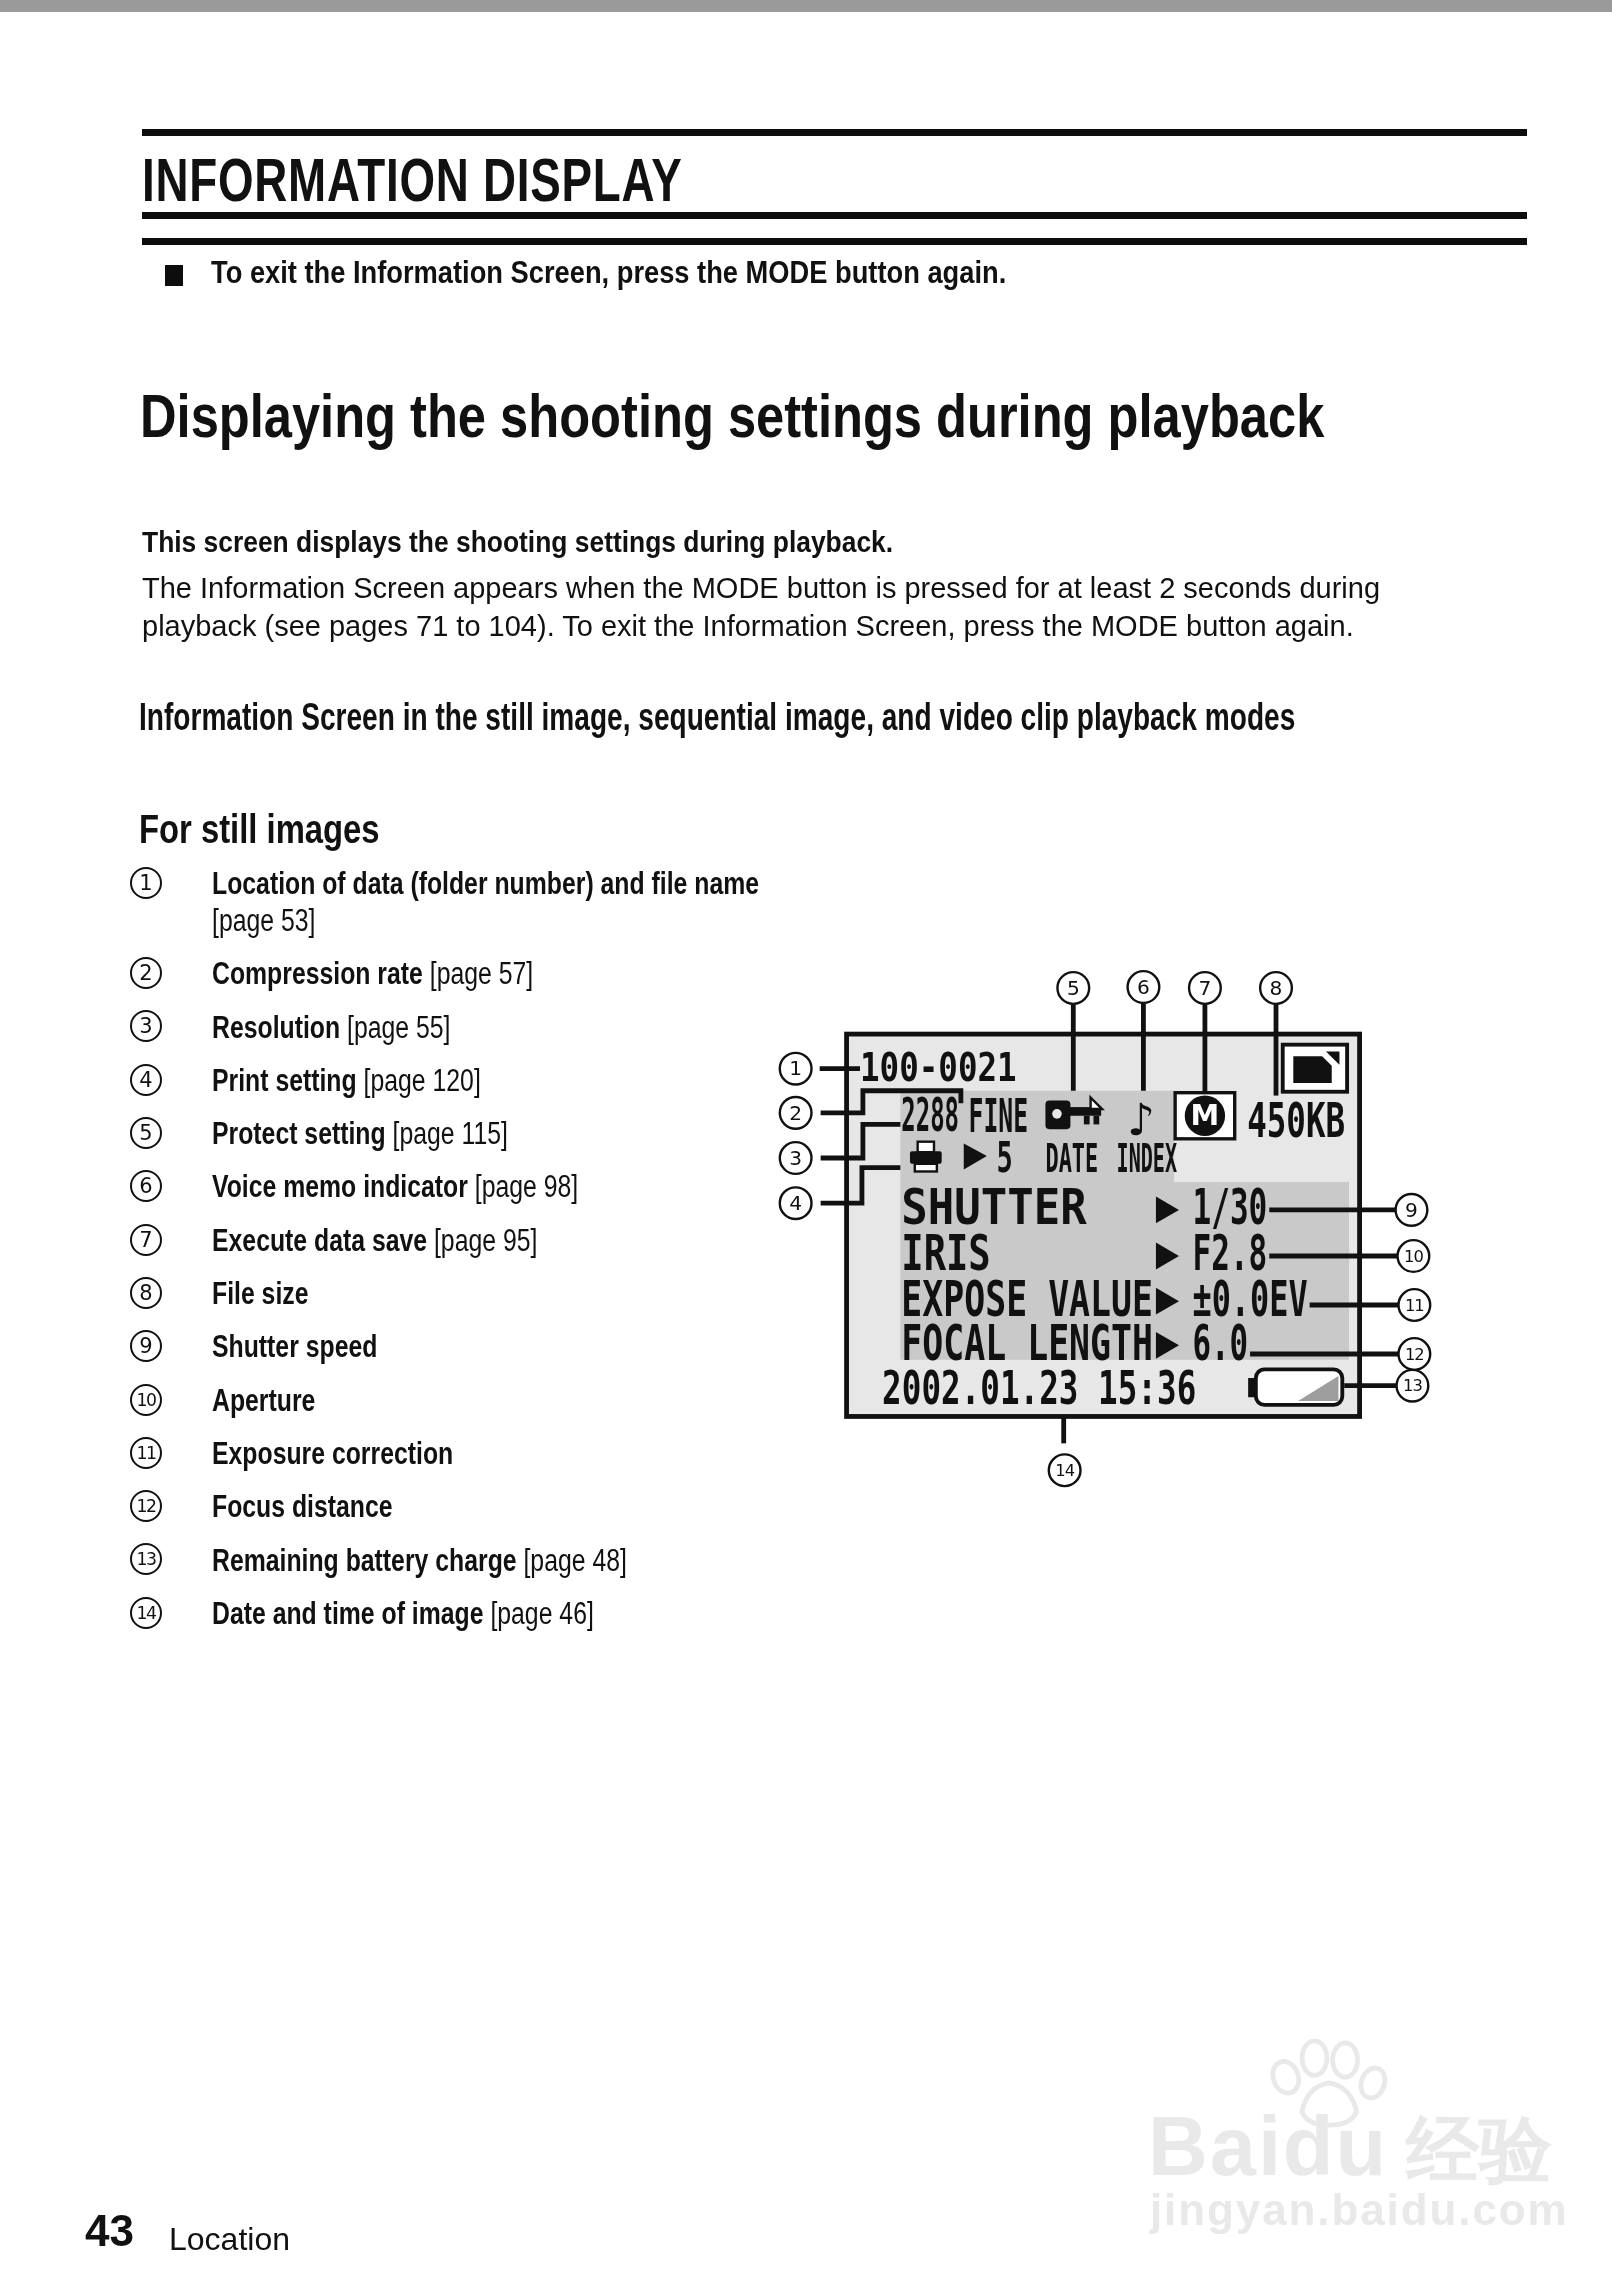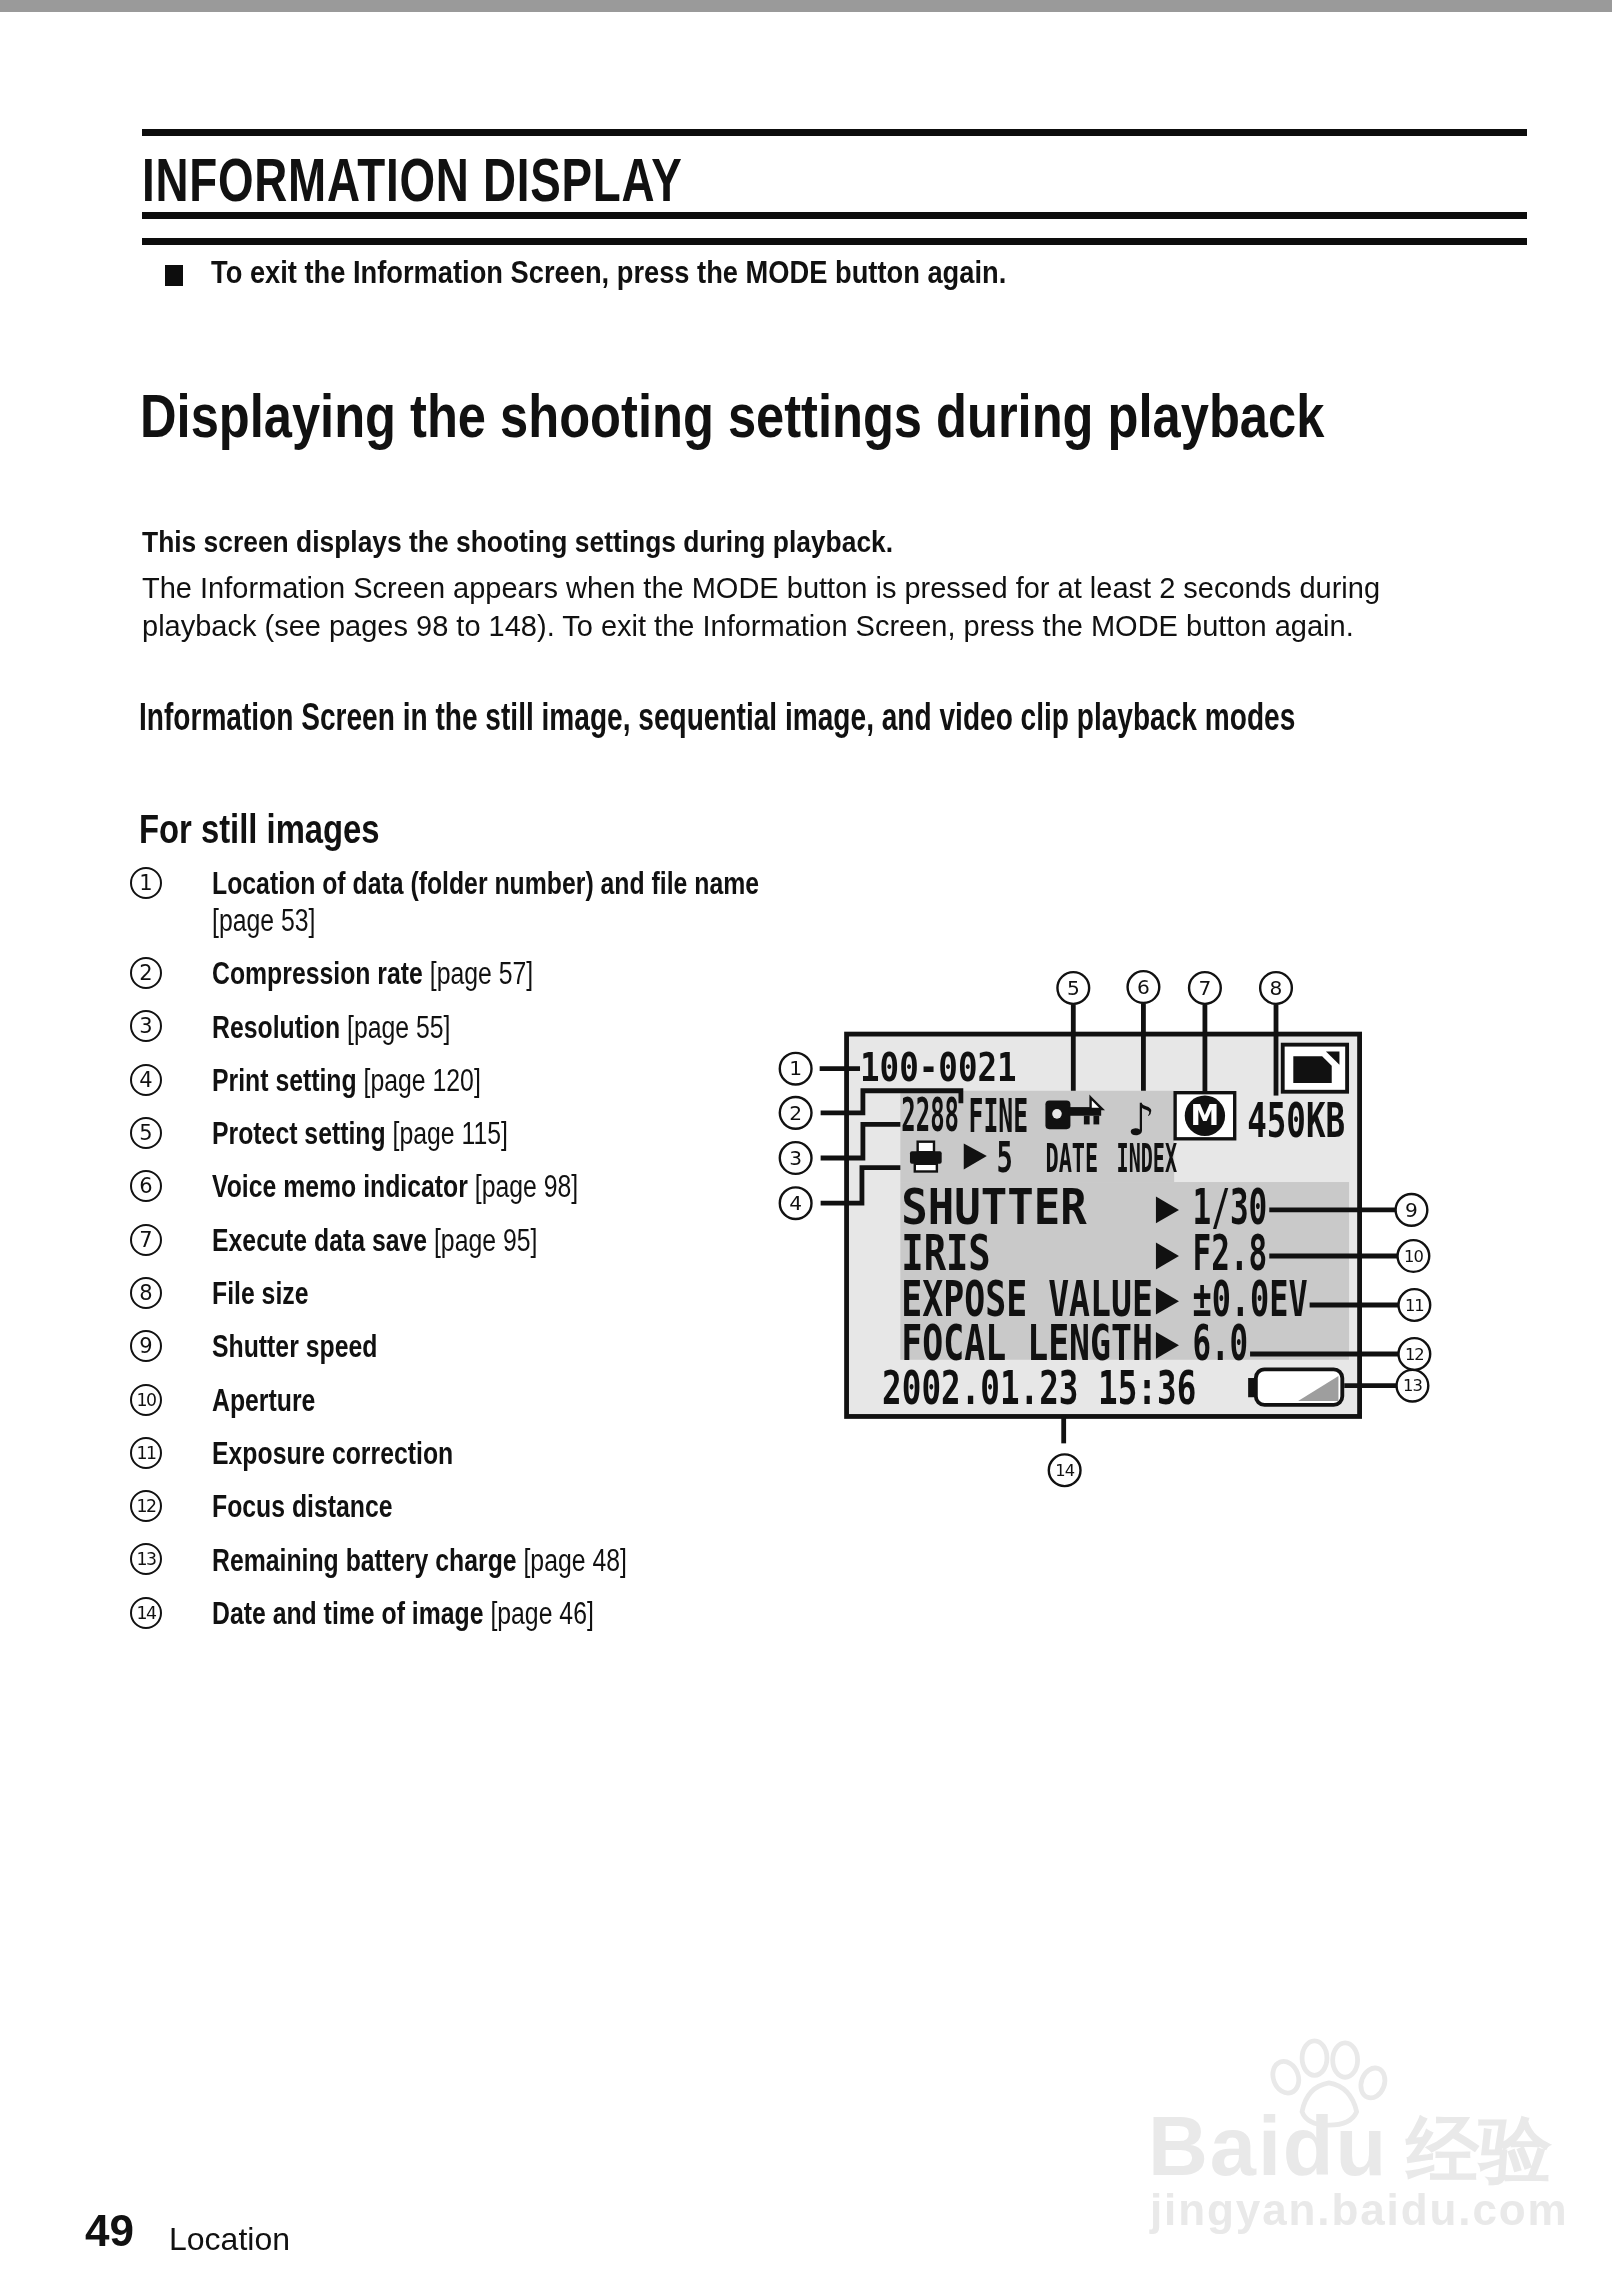--- a/index.html
+++ b/index.html
@@ -75,21 +75,21 @@
   <div class="rule r1"></div>
   <div class="hdr-title">INFORMATION DISPLAY</div>
   <div class="rule r2"></div>
   <div class="rule r3"></div>
 
   <div class="bullet-sq"></div>
   <div class="bullet-text">To exit the Information Screen, press the MODE button again.</div>
 
   <h1 class="main-heading">Displaying the shooting settings during playback</h1>
   <div class="intro-bold">This screen displays the shooting settings during playback.</div>
-  <p class="intro-para">The Information Screen appears when the MODE button is pressed for at least 2 seconds during playback (see pages 98 to 148). To exit the Information Screen, press the MODE button again.</p>
+  <p class="intro-para">The Information Screen appears when the MODE button is pressed for at least 2 seconds during playback (see pages 71 to 104). To exit the Information Screen, press the MODE button again.</p>
 
   <h2 class="section-heading">Information Screen in the still image, sequential image, and video clip playback modes</h2>
   <h3 class="subsection-heading">For still images</h3>
 
   <div class="legend">
     <div class="legend-item">
       <span class="num-circle">
           <i>1</i>
         </span>
       <span class="item-text"><b>Location of data (folder number) and file name</b> <span class="ref">[page 53]</span></span>
@@ -280,21 +280,21 @@
       <text x="682" y="362" font-size="17" letter-spacing="-1">11</text>
       <circle cx="682" cy="407" r="16.5" fill="#fff" stroke="#111" stroke-width="2.5"></circle>
       <text x="682" y="413" font-size="17" letter-spacing="-1">12</text>
       <circle cx="680" cy="440" r="16.5" fill="#fff" stroke="#111" stroke-width="2.5"></circle>
       <text x="680" y="446" font-size="17" letter-spacing="-1">13</text>
       <circle cx="318" cy="528" r="16.5" fill="#fff" stroke="#111" stroke-width="2.5"></circle>
       <text x="318" y="534" font-size="17" letter-spacing="-1">14</text>
     </g>
   </svg>
 
-  <div class="footer-num">49</div>
+  <div class="footer-num">43</div>
   <div class="footer-lang">Location</div>
 
   <svg class="wm-paw" width="134" height="91" viewBox="0 0 140 95">
     <g fill="#ffffff" stroke="#e9e9e9" stroke-width="5">
       <ellipse cx="28" cy="42" rx="13" ry="17" transform="rotate(-20 28 42)"></ellipse>
       <ellipse cx="58" cy="22" rx="13" ry="18"></ellipse>
       <ellipse cx="90" cy="24" rx="13" ry="18"></ellipse>
       <ellipse cx="119" cy="48" rx="12" ry="16" transform="rotate(20 119 48)"></ellipse>
       <path d="M45,78 Q50,52 73,48 Q96,52 102,78 Q96,92 73,92 Q50,92 45,78 Z"></path>
     </g>

